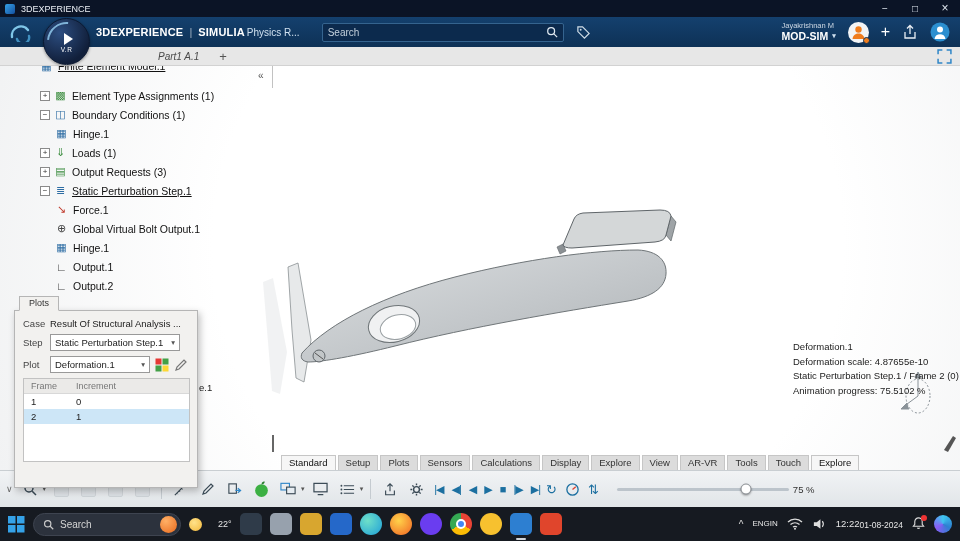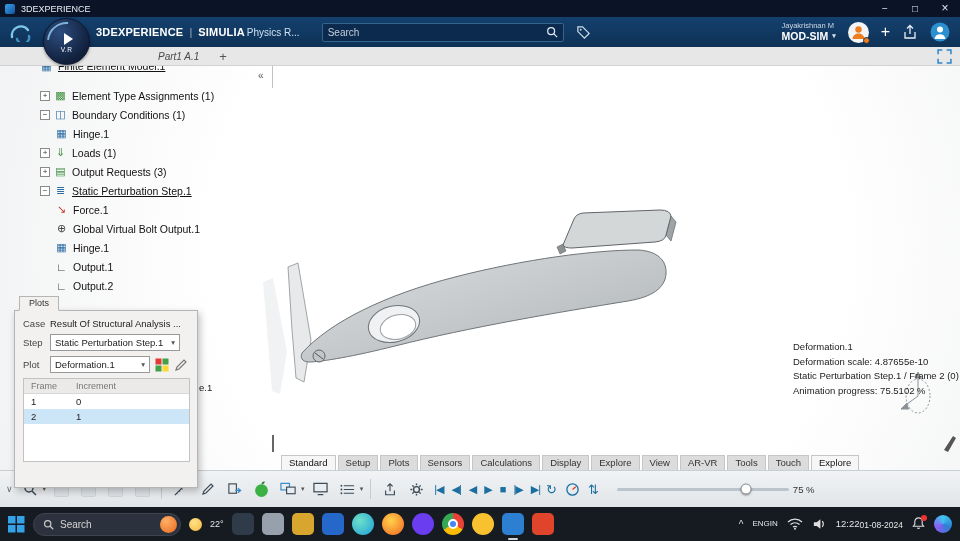--- a/index.html
+++ b/index.html
@@ -105,21 +105,21 @@
   .slider .knob{position:absolute;left:75%;top:50%;transform:translate(-50%,-50%);width:11px;height:11px;border-radius:50%;background:#fff;border:1px solid #8a8f94;box-shadow:0 1px 2px rgba(0,0,0,.35)}
   .zoomlabel{font-size:9.5px;color:#333;white-space:nowrap}
   .pchev{font-size:9px;color:#666;margin-right:2px}
 
   
   .taskbar{position:absolute;top:507px;left:0;right:0;height:34px;background:#161a21;display:flex;align-items:center;padding:0 8px;gap:8px;color:#e6e6e6;z-index:50}
   .tstart{width:17px;height:17px;flex:0 0 auto}
   .tsearch{width:148px;height:23px;background:#2c323d;border:1px solid #3e4450;border-radius:12px;display:flex;align-items:center;padding:0 3px 0 9px;gap:6px;flex:0 0 auto}
   .tsearch .stxt{font-size:10px;color:#d5d5d5;flex:1}
   .bing{width:17px;height:17px;border-radius:50%;background:radial-gradient(circle at 35% 30%,#ffb066,#e86a1e)}
-  .weather{display:flex;align-items:center;gap:8px;flex:0 0 auto}
+  .weather{display:flex;align-items:center;gap:16px;flex:0 0 auto}
   .sun{width:13px;height:13px;border-radius:50%;background:radial-gradient(circle at 40% 35%,#ffe28a,#f3b83a)}
   .wtemp{font-size:9px;color:#e6e6e6}
   .ticon{width:22px;height:22px;border-radius:5px;flex:0 0 auto;position:relative}
   .ticon.round{border-radius:50%}
   .ticon.active::after{content:'';position:absolute;left:50%;transform:translateX(-50%);bottom:-5px;width:10px;height:2px;border-radius:2px;background:#cfd4da}
   .ic-display{background:#2f3b49}.ic-settings{background:#97a1ad}.ic-folder{background:#d8a62f}
   .ic-word{background:#2568c9}.ic-edge{background:radial-gradient(circle at 35% 35%,#6ee0c9,#1e9fd8)}
   .ic-firefox{background:radial-gradient(circle at 40% 35%,#ffd24a,#f06423)}
   .ic-purple{background:#6a3df0}
   .ic-chrome{background:conic-gradient(#ea4335 0 33%,#fbbc05 0 66%,#34a853 0 100%)}

